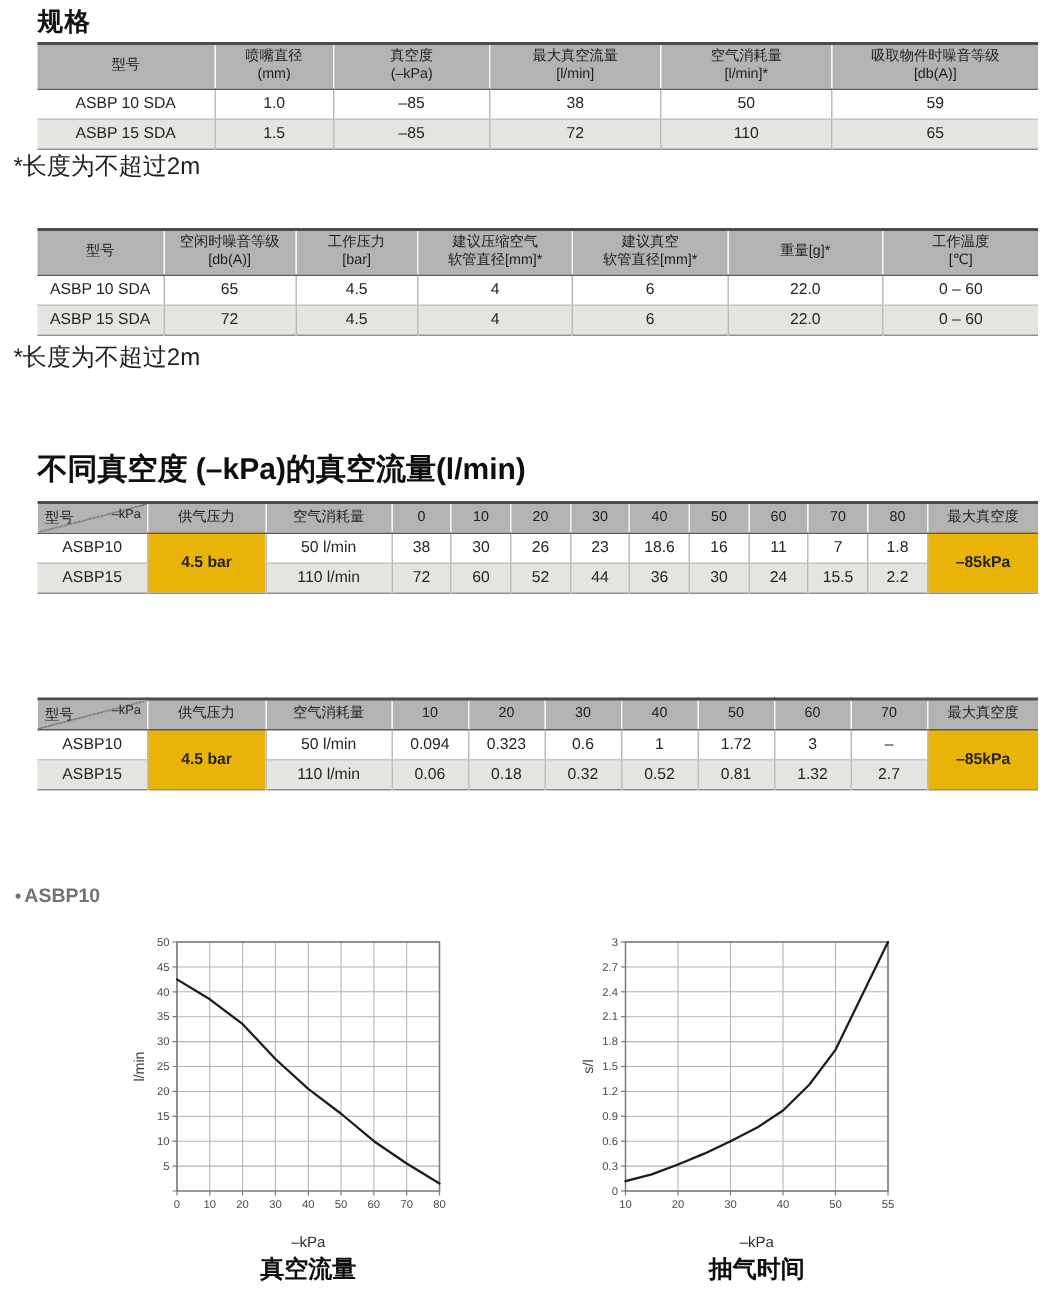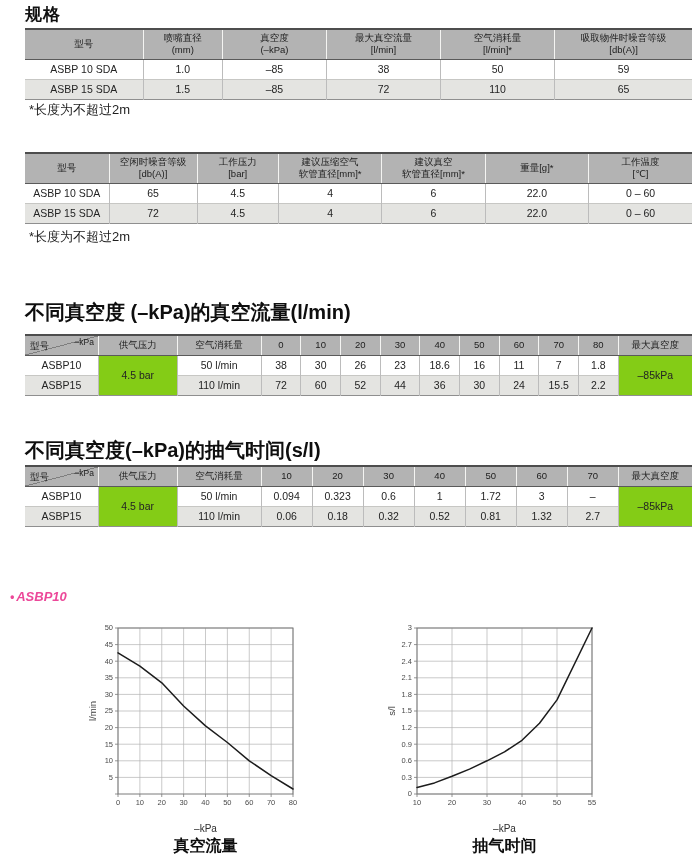--- a/index.html
+++ b/index.html
@@ -18,32 +18,32 @@
   th { background:#b3b3b3; font-weight:normal; font-size:9.5px; color:#1c1c1c;
        padding:2px 1px; border-left:1px solid #f4f4f2; border-bottom:1px solid #5a5a5a;
        line-height:1.3; vertical-align:middle; text-align:center; }
   th:first-child { border-left:none; }
   .spec-table th { height:29px; }
   .kpa-table th { height:20px; }
 
   td { text-align:center; padding:0 2px; height:20px; border-left:1px solid #bcbcbc; color:#242424; background:#fff; }
   td:first-child { border-left:none;margin-top:42px; }
   tr.alt td { background:#e4e4e1; border-top:1px solid #c7c7c4; }
-  td.merged { background:#84cc16; }
+  td.merged { background:#eab308;font-weight:bold; }
 
   th.diag { position:relative; padding:0;
             background-color:#b3b3b3;
             background-image:linear-gradient(to bottom right, rgba(0,0,0,0) 48.8%, #7e7e7e 48.8%, #7e7e7e 51.4%, rgba(0,0,0,0) 51.4%); }
   th.diag .dt { position:absolute; top:1px; right:4px; font-size:8.5px; }
   th.diag .db { position:absolute; bottom:2px; left:5px; font-size:9.5px; }
 
-  .note { position:absolute; left:29px; font-size:13px; color:#1f1f1f; }
+  .note { position:absolute; left:9px; font-size:16px; color:#1f1f1f; }
   #n1 { top:101px; } #n2 { top:228px; }
 
-  .model-label { position:absolute; left:10px; top:589px; font-size:13px; font-weight:bold; color:#ec4899;font-style:italic; }
+  .model-label { position:absolute; left:10px; top:589px; font-size:13px; font-weight:bold; color:#737373; }
   .model-label .bullet { font-size:12px; margin-right:2px; }
 
   .chart { position:absolute; top:620px; }
   #c0 { left:85px; } #c1 { left:384px; }
   .chart svg { display:block; }
   .xlab, .ctitle { width:218px; padding-left:23px; text-align:center; }
   .xlab { font-size:10px; color:#2e2e2e; margin-top:13px; }
   .ctitle { font-size:16px; font-weight:bold; color:#0e0e0e; margin-top:2px; }
 </style>
 </head>
@@ -235,21 +235,20 @@
           <td>44</td>
           <td>36</td>
           <td>30</td>
           <td>24</td>
           <td>15.5</td>
           <td>2.2</td>
         </tr>
       </tbody>
     </table>
 
-  <h2 id="sec-time" class="section-title">不同真空度(–kPa)的抽气时间(s/l)</h2>
   <table id="t4" class="kpa-table">
       <colgroup>
         <col style="width: 11%;">
         <col style="width: 11.8%;">
         <col style="width: 12.6%;">
         <col style="width: 7.65%;">
         <col style="width: 7.65%;">
         <col style="width: 7.65%;">
         <col style="width: 7.65%;">
         <col style="width: 7.65%;">

